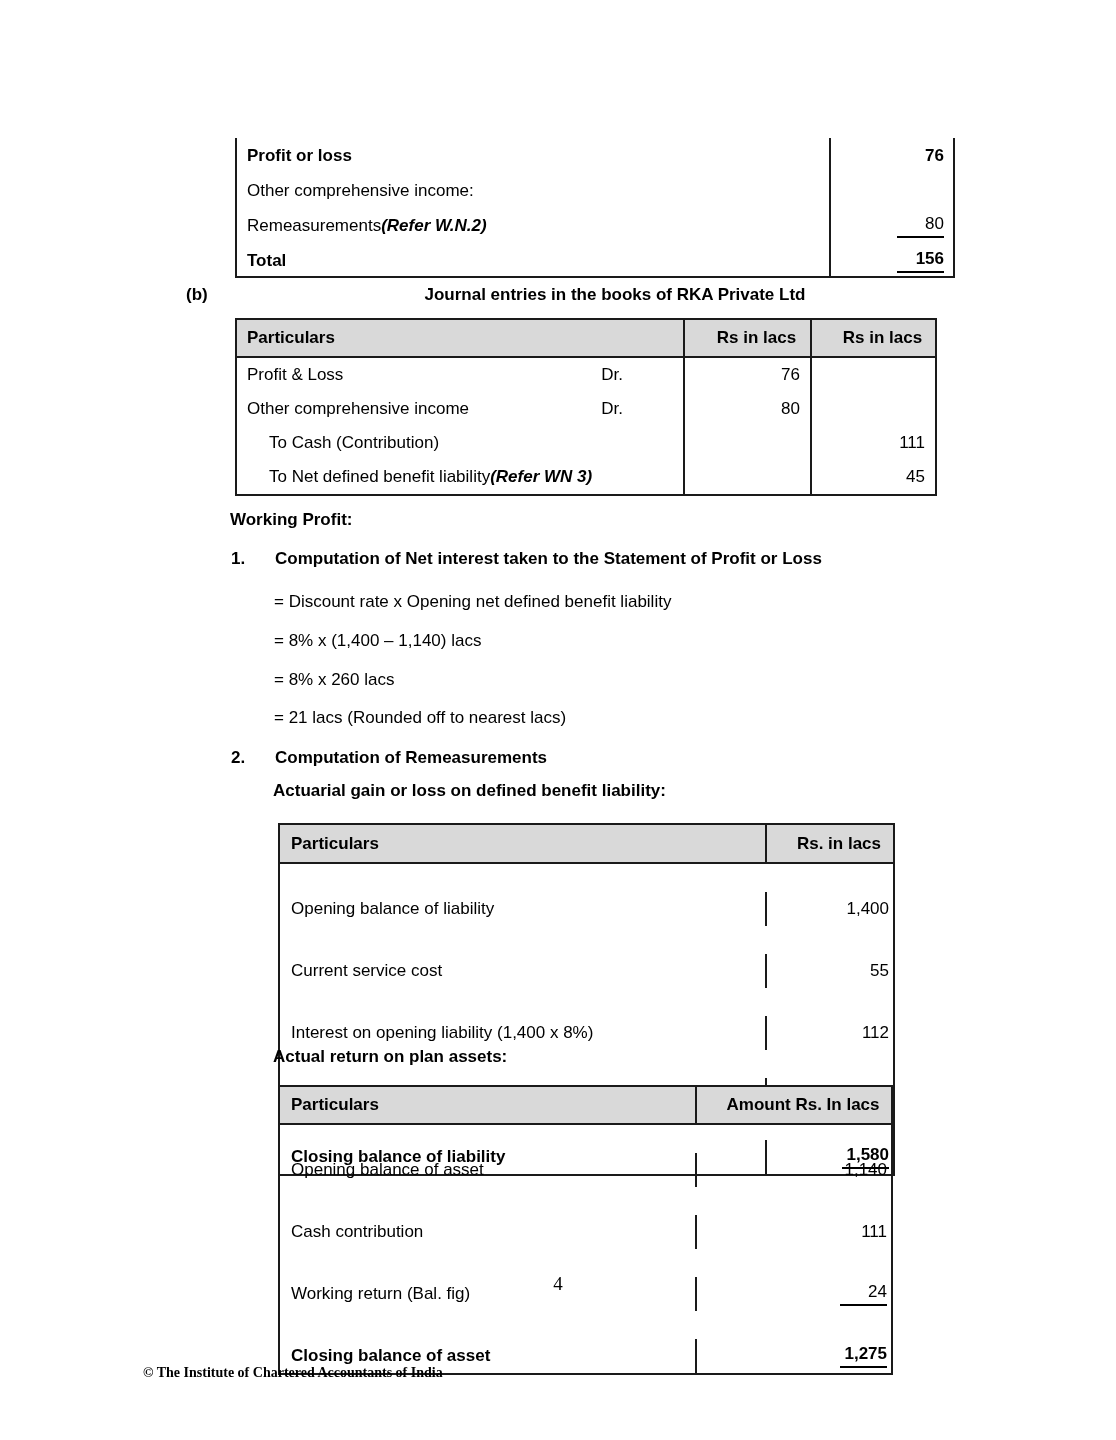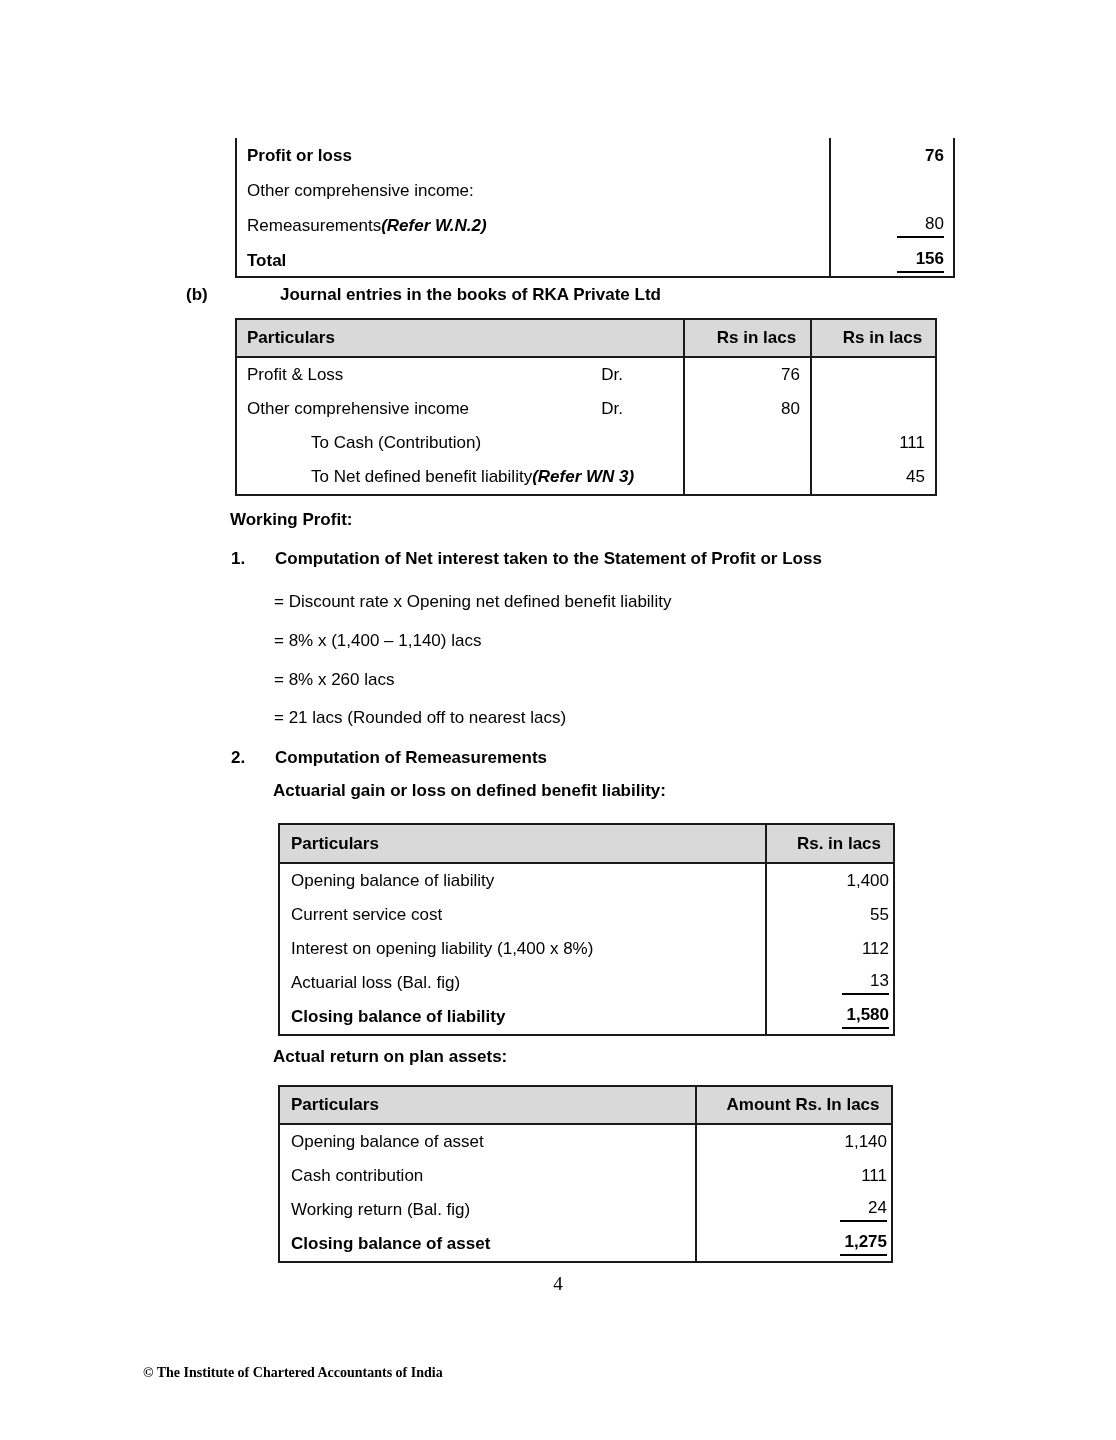--- a/index.html
+++ b/index.html
@@ -18,49 +18,49 @@
     box-sizing:border-box;
   }
   .tbl-top .trow{display:flex;height:35px;}
   .tbl-top .c1{width:592px;box-sizing:border-box;padding-left:10px;display:flex;align-items:center;}
   .tbl-top .c2{flex:1;border-left:2px solid #1a1a1a;box-sizing:border-box;padding-right:9px;
     display:flex;align-items:center;justify-content:flex-end;}
 
   
   .bhead{position:absolute;left:0;top:285px;width:100%;height:24px;}
   .blabel{position:absolute;left:186px;top:0;}
-  .btitle{position:absolute;left:280px;top:0;width:670px;}
+  .btitle{position:absolute;left:280px;top:0;width:670px;text-align:center;}
 
   
   .tbl-journal{
     position:absolute;left:235px;top:318px;width:702px;
     border:2px solid #1a1a1a;box-sizing:border-box;
   }
   .jrow{display:flex;}
   .jhead{height:36px;background:#d9d9d9;border-bottom:2px solid #1a1a1a;font-weight:bold;}
   .jbody{height:34px;justify-content:center;}
   .jc1{width:446px;box-sizing:border-box;padding-left:10px;display:flex;align-items:center;}
   .jc2{width:127px;border-left:2px solid #1a1a1a;box-sizing:border-box;display:flex;align-items:center;}
   .jc3{flex:1;border-left:2px solid #1a1a1a;box-sizing:border-box;display:flex;align-items:center;}
   .hc{justify-content:center;padding-left:18px;}
   .num{justify-content:flex-end;padding-right:10px;}
   .flexsb{justify-content:space-between;padding-right:60px;}
-  .ind{padding-left:74px;}
+  .ind{padding-left:32px;}
 
   
   .line{position:absolute;line-height:22px;white-space:nowrap;}
 
   
   .wtbl{position:absolute;border:2px solid #1a1a1a;box-sizing:border-box;}
   .tbl-wn1{left:278px;top:823px;width:617px;}
   .tbl-wn2{left:278px;top:1085px;width:615px;}
   .wrow{display:flex;}
   .whead{height:37px;background:#d9d9d9;border-bottom:2px solid #1a1a1a;font-weight:bold;}
   .tbl-wn2 .whead{height:36px;}
-  .wbody{height:34px;}
+  .wbody{height:34px;margin-top:28px;}
   .wc1{box-sizing:border-box;padding-left:11px;display:flex;align-items:center;}
   .tbl-wn1 .wc1{width:485px;}
   .tbl-wn2 .wc1{width:415px;}
   .wc2{flex:1;border-left:2px solid #1a1a1a;box-sizing:border-box;display:flex;align-items:center;
     justify-content:flex-end;padding-right:4px;}
   .wc2.hc{justify-content:center;padding-right:0;}
 
   
   .ul{display:inline-block;min-width:47px;text-align:right;border-bottom:2px solid #000;padding-bottom:2px;}
 

